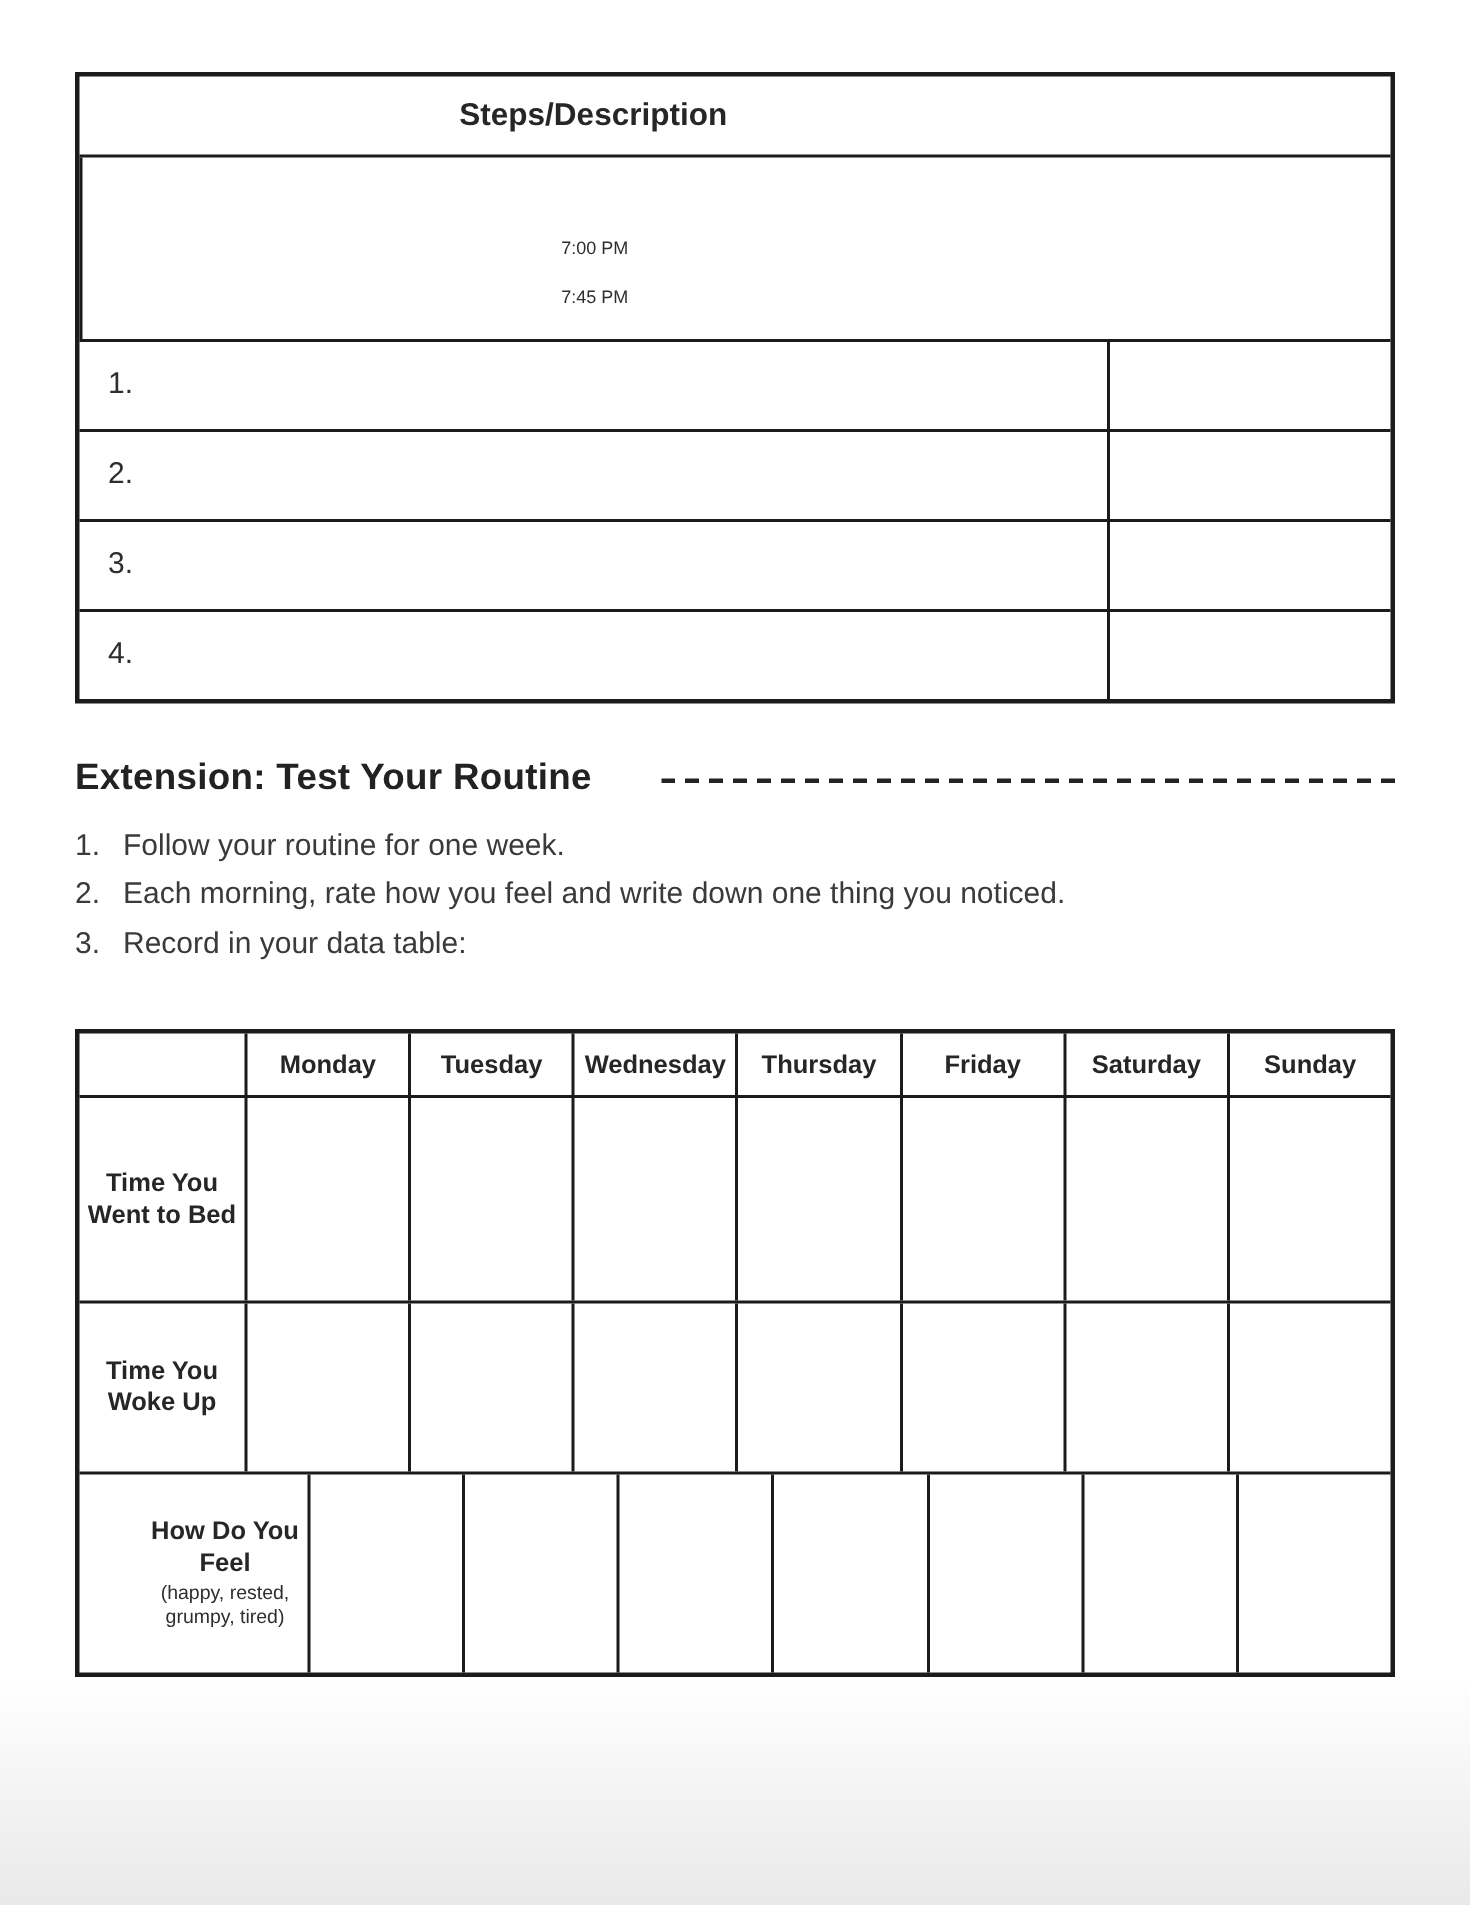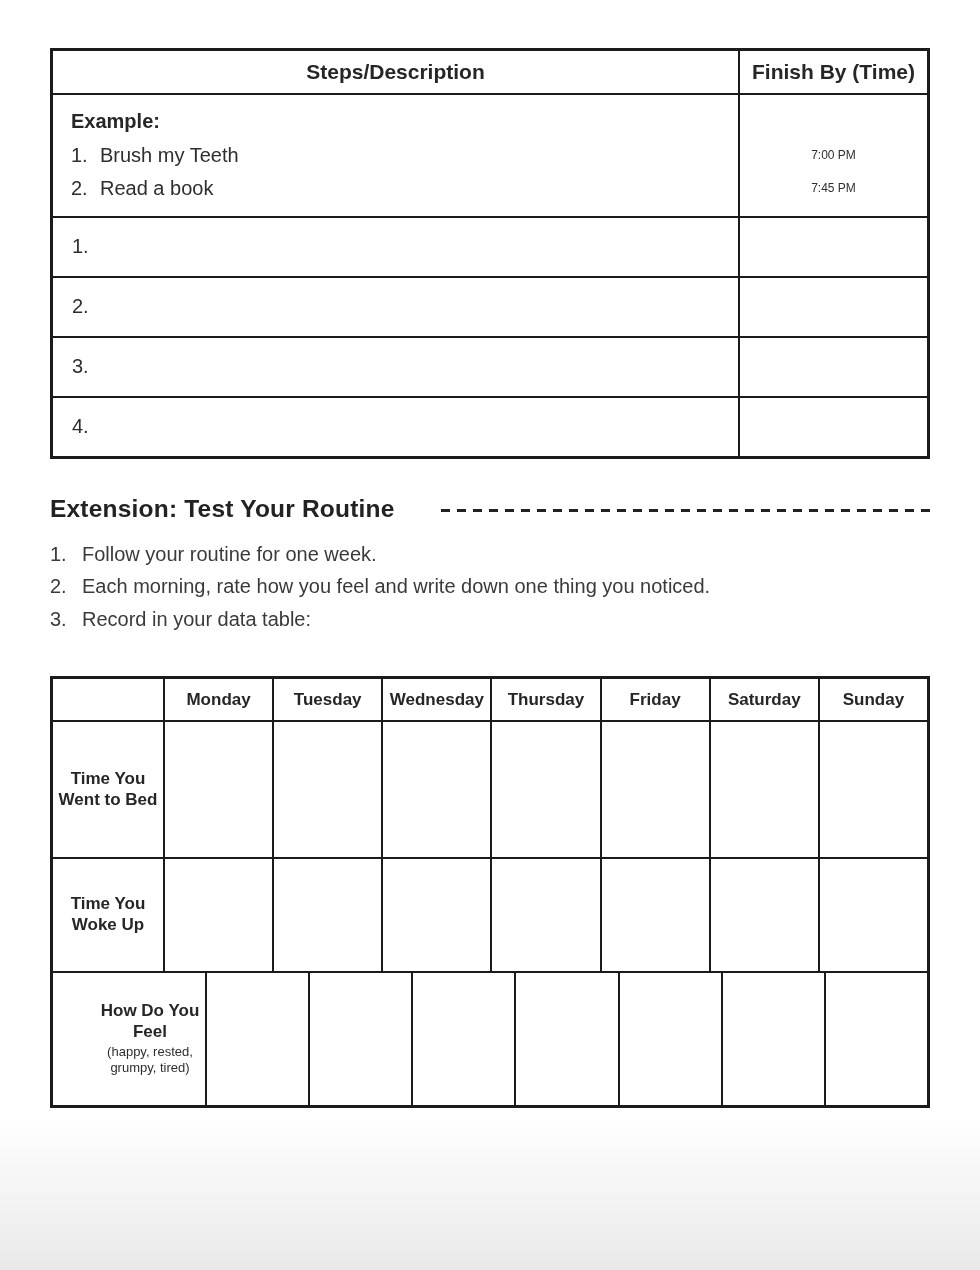--- a/index.html
+++ b/index.html
@@ -20,21 +20,21 @@
     margin-top:48px;
     border:3px solid #1b1b1b;
   }
   .rtable-row {
     display:grid;
     grid-template-columns:1fr 189px;
     border-top:2px solid #1b1b1b;
   }
   .rtable-row:first-child { border-top:none; }
   .rtable .cell-right { border-left:2px solid #1b1b1b; }
-  .rtable-header { height:42px; }
+  .rtable-header { height:52px; }
   .rtable-header .cell-left,
   .rtable-header .cell-right {
     display:flex; align-items:center; justify-content:center;
     font-weight:bold; font-size:21px; color:#262626;
   }
   .example-row { min-height:119px; }
   .example-row .cell-left { padding:10px 0 10px 18px; font-size:20px; }
   .example-row .line { line-height:33.5px; white-space:pre; }
   .example-label { font-weight:bold; color:#262626; }
   .example-num { display:inline-block; min-width:29px; }
@@ -114,28 +114,22 @@
 </style>
 </head>
 <body>
 
 <div class="page">
   <div class="content">
 
     <div class="rtable">
       <div class="rtable-row rtable-header">
         <div class="cell-left">Steps/Description</div>
-        <div class="cell-right">Finish By (Time)</div>
       </div>
       <div class="rtable-row example-row">
-        <div class="cell-left">
-          <div class="line example-label">Example:</div>
-          <div class="line"><span class="example-num">1.</span><span>Brush my Teeth</span></div>
-          <div class="line"><span class="example-num">2.</span><span>Read a book</span></div>
-        </div>
         <div class="cell-right">
           <div class="line">&nbsp;</div>
           <div class="line">7:00 PM</div>
           <div class="line">7:45 PM</div>
         </div>
       </div>
       <div class="rtable-row blank-row">
         <div class="cell-left">1.</div>
         <div class="cell-right"></div>
       </div>

